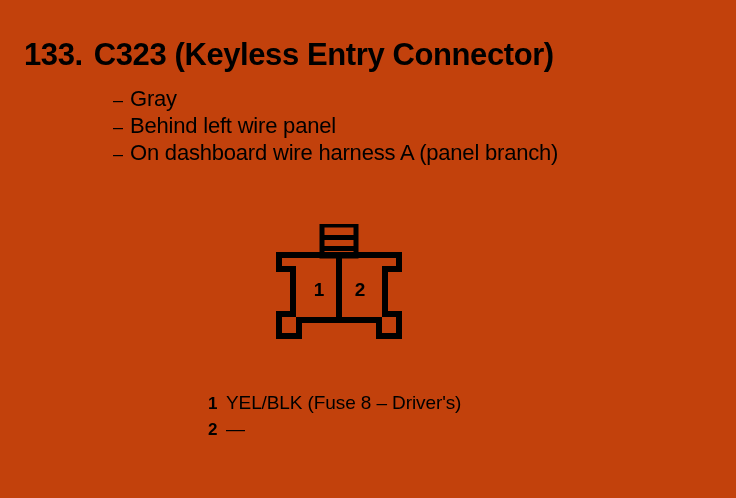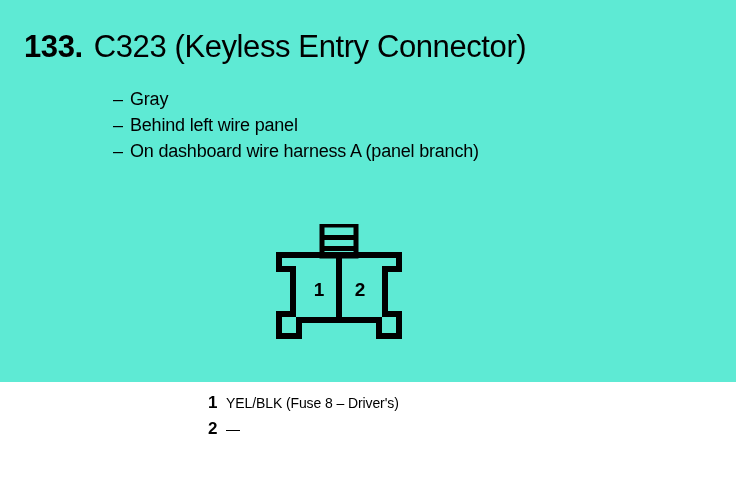--- a/index.html
+++ b/index.html
@@ -15,45 +15,46 @@
     overflow: hidden;
     font-family: "Liberation Sans", sans-serif;
     color: #000000;
   }
 
   #page {
     position: absolute;
     left: 0;
     top: 0;
     width: 736px;
-    height: 382px;
-    background: #5eead4;
+    height: 498px;
+    background: #c2410c;
   }
 
   
   .title-row {
     position: absolute;
     left: 24px;
     top: 31px;
     display: flex;
     align-items: baseline;
     white-space: nowrap;
   }
   .title-number {
     font-size: 31px;
     font-weight: bold;
     letter-spacing: -0.4px;
     line-height: 1;
   }
   .title-text {
     font-size: 31px;
-    font-weight: normal;
+    font-weight: bold;
     letter-spacing: -0.4px;
     line-height: 1;
     margin-left: 11px;
+    margin-top: 8px;
   }
 
   
   .notes {
     position: absolute;
     left: 113px;
     top: 86px;
     width: 560px;
   }
   .note-line {
@@ -63,21 +64,21 @@
     font-size: 18px;
     line-height: 26px;
     letter-spacing: -0.2px;
   }
   .note-dash {
     width: 17px;
     flex: 0 0 17px;
     font-size: 18px;
   }
   .note-text {
-    font-size: 18px;
+    font-size: 22px;
   }
 
   
   .connector-wrap {
     position: absolute;
     left: 275px;
     top: 224px;
     width: 185px;
     height: 118px;
   }
@@ -104,21 +105,21 @@
     line-height: 25px;
   }
   .legend-pin {
     font-size: 17px;
     font-weight: bold;
     width: 18px;
     flex: 0 0 18px;
     text-align: left;
   }
   .legend-desc {
-    font-size: 14px;
+    font-size: 19px;
     letter-spacing: -0.1px;
   }
 </style>
 </head>
 <body>
 
 <div id="page">
 
   <div class="title-row">
     <span class="title-number">133.</span>

